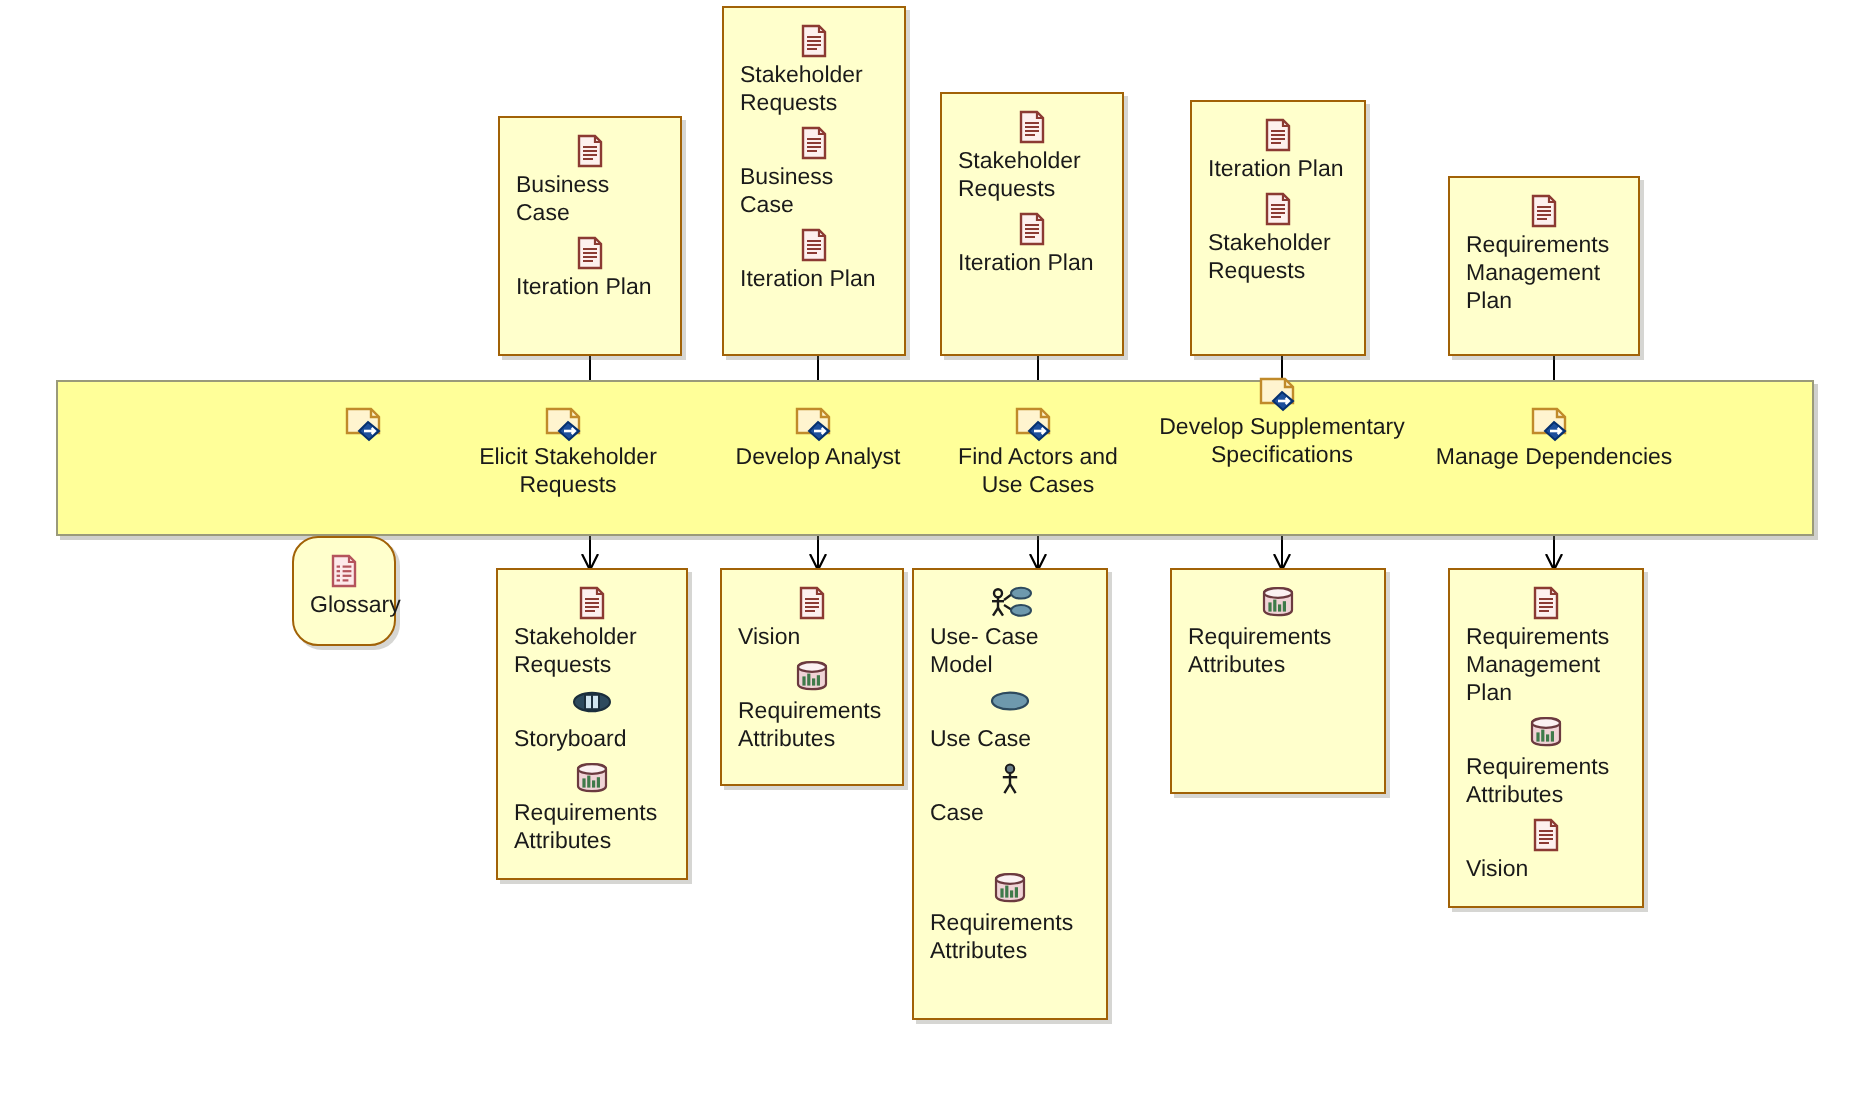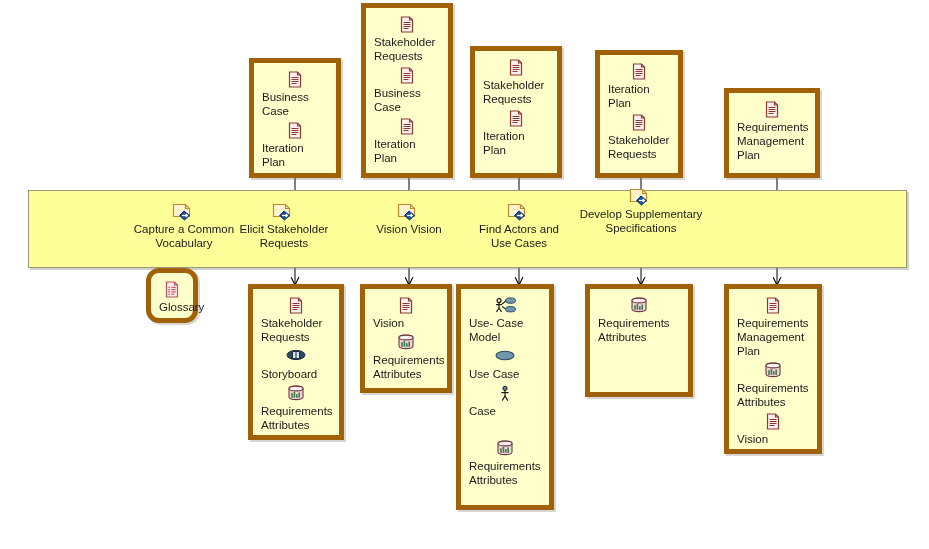--- a/index.html
+++ b/index.html
@@ -6,21 +6,21 @@
   body{width:929px;height:549px;position:relative;overflow:hidden;
        font-family:"Liberation Sans","DejaVu Sans",sans-serif;color:#000;}
 
   #canvas{position:absolute;left:0;top:0;width:929px;height:549px;}
 
   
   .band{position:absolute;background:#ffff99;border:1px solid #9a9a7a;
         box-shadow:2px 2px 0 rgba(120,120,110,.35);}
 
   
-  .abox{position:absolute;background:#ffffcc;border:5px solid #a16207;
+  .abox{position:absolute;background:#ffffcc;border:1px solid #a16207;
         box-shadow:2px 2px 0 rgba(120,120,110,.30);
         box-sizing:border-box;padding:6px 8px 8px 8px;}
 
   .art{margin:0 0 4px 0;}
   .art:last-child{margin-bottom:0;}
   .art .icn{display:block;text-align:center;height:18px;line-height:18px;margin:2px 0 1px 0;}
   .art .lbl{display:block;font-size:11.5px;line-height:14px;color:#1a1a1a;text-align:left;}
 
   
   .act{position:absolute;text-align:center;}
@@ -66,22 +66,20 @@
   <div class="act" style="left:128px;top:201px;width:112px;">
     <span class="aicn">
       <svg width="26" height="20" viewBox="0 0 26 20">
         <path d="M2.5 3.5 L14.5 3.5 L18.5 7.5 L18.5 15.5 L2.5 15.5 Z" fill="#fff4cf" stroke="#c08a2a" stroke-width="1.2"></path>
         <path d="M14.5 3.5 L14.5 7.5 L18.5 7.5" fill="none" stroke="#c08a2a" stroke-width="1.2"></path>
         <path d="M13 10 L18.5 14.5 L13.5 19 L8.5 14.5 Z" fill="#1d4f9c" stroke="#06306e" stroke-width="1"></path>
         <path d="M11 14.5 L16 14.5" stroke="#ffffff" stroke-width="1.3"></path>
         <path d="M14.8 13 L16.4 14.5 L14.8 16" fill="none" stroke="#ffffff" stroke-width="1.2"></path>
       </svg>
     </span>
-    <span class="albl">Capture a Common
-Vocabulary</span>
   </div>
 
   <div class="act" style="left:227px;top:201px;width:114px;">
     <span class="aicn">
       <svg width="26" height="20" viewBox="0 0 26 20">
         <path d="M2.5 3.5 L14.5 3.5 L18.5 7.5 L18.5 15.5 L2.5 15.5 Z" fill="#fff4cf" stroke="#c08a2a" stroke-width="1.2"></path>
         <path d="M14.5 3.5 L14.5 7.5 L18.5 7.5" fill="none" stroke="#c08a2a" stroke-width="1.2"></path>
         <path d="M13 10 L18.5 14.5 L13.5 19 L8.5 14.5 Z" fill="#1d4f9c" stroke="#06306e" stroke-width="1"></path>
         <path d="M11 14.5 L16 14.5" stroke="#ffffff" stroke-width="1.3"></path>
         <path d="M14.8 13 L16.4 14.5 L14.8 16" fill="none" stroke="#ffffff" stroke-width="1.2"></path>
@@ -94,21 +92,21 @@
   <div class="act" style="left:353px;top:201px;width:112px;">
     <span class="aicn">
       <svg width="26" height="20" viewBox="0 0 26 20">
         <path d="M2.5 3.5 L14.5 3.5 L18.5 7.5 L18.5 15.5 L2.5 15.5 Z" fill="#fff4cf" stroke="#c08a2a" stroke-width="1.2"></path>
         <path d="M14.5 3.5 L14.5 7.5 L18.5 7.5" fill="none" stroke="#c08a2a" stroke-width="1.2"></path>
         <path d="M13 10 L18.5 14.5 L13.5 19 L8.5 14.5 Z" fill="#1d4f9c" stroke="#06306e" stroke-width="1"></path>
         <path d="M11 14.5 L16 14.5" stroke="#ffffff" stroke-width="1.3"></path>
         <path d="M14.8 13 L16.4 14.5 L14.8 16" fill="none" stroke="#ffffff" stroke-width="1.2"></path>
       </svg>
     </span>
-    <span class="albl">Vision Vision</span>
+    <span class="albl">Develop Analyst</span>
   </div>
 
   <div class="act" style="left:463px;top:201px;width:112px;">
     <span class="aicn">
       <svg width="26" height="20" viewBox="0 0 26 20">
         <path d="M2.5 3.5 L14.5 3.5 L18.5 7.5 L18.5 15.5 L2.5 15.5 Z" fill="#fff4cf" stroke="#c08a2a" stroke-width="1.2"></path>
         <path d="M14.5 3.5 L14.5 7.5 L18.5 7.5" fill="none" stroke="#c08a2a" stroke-width="1.2"></path>
         <path d="M13 10 L18.5 14.5 L13.5 19 L8.5 14.5 Z" fill="#1d4f9c" stroke="#06306e" stroke-width="1"></path>
         <path d="M11 14.5 L16 14.5" stroke="#ffffff" stroke-width="1.3"></path>
         <path d="M14.8 13 L16.4 14.5 L14.8 16" fill="none" stroke="#ffffff" stroke-width="1.2"></path>
@@ -125,20 +123,32 @@
         <path d="M14.5 3.5 L14.5 7.5 L18.5 7.5" fill="none" stroke="#c08a2a" stroke-width="1.2"></path>
         <path d="M13 10 L18.5 14.5 L13.5 19 L8.5 14.5 Z" fill="#1d4f9c" stroke="#06306e" stroke-width="1"></path>
         <path d="M11 14.5 L16 14.5" stroke="#ffffff" stroke-width="1.3"></path>
         <path d="M14.8 13 L16.4 14.5 L14.8 16" fill="none" stroke="#ffffff" stroke-width="1.2"></path>
       </svg>
     </span>
     <span class="albl">Develop Supplementary
 Specifications</span>
   </div>
 
+  <div class="act" style="left:707px;top:201px;width:140px;">
+    <span class="aicn">
+      <svg width="26" height="20" viewBox="0 0 26 20">
+        <path d="M2.5 3.5 L14.5 3.5 L18.5 7.5 L18.5 15.5 L2.5 15.5 Z" fill="#fff4cf" stroke="#c08a2a" stroke-width="1.2"></path>
+        <path d="M14.5 3.5 L14.5 7.5 L18.5 7.5" fill="none" stroke="#c08a2a" stroke-width="1.2"></path>
+        <path d="M13 10 L18.5 14.5 L13.5 19 L8.5 14.5 Z" fill="#1d4f9c" stroke="#06306e" stroke-width="1"></path>
+        <path d="M11 14.5 L16 14.5" stroke="#ffffff" stroke-width="1.3"></path>
+        <path d="M14.8 13 L16.4 14.5 L14.8 16" fill="none" stroke="#ffffff" stroke-width="1.2"></path>
+      </svg>
+    </span>
+    <span class="albl">Manage Dependencies</span>
+  </div>
 
   <div class="abox" style="left:249px;top:58px;width:92px;height:120px;">
     <div class="art">
       <span class="icn">
         <svg width="14" height="17" viewBox="0 0 14 17">
             <path d="M1.5 1 L9.5 1 L12.5 4 L12.5 16 L1.5 16 Z" fill="#fdf0ee" stroke="#8b3a32" stroke-width="1.2"></path>
             <path d="M9.5 1 L9.5 4 L12.5 4" fill="none" stroke="#8b3a32" stroke-width="1.1"></path>
             <g stroke="#8b3a32" stroke-width="1">
               <path d="M3.5 6.5 H10.5"></path>
               <path d="M3.5 8.5 H10.5"></path>

